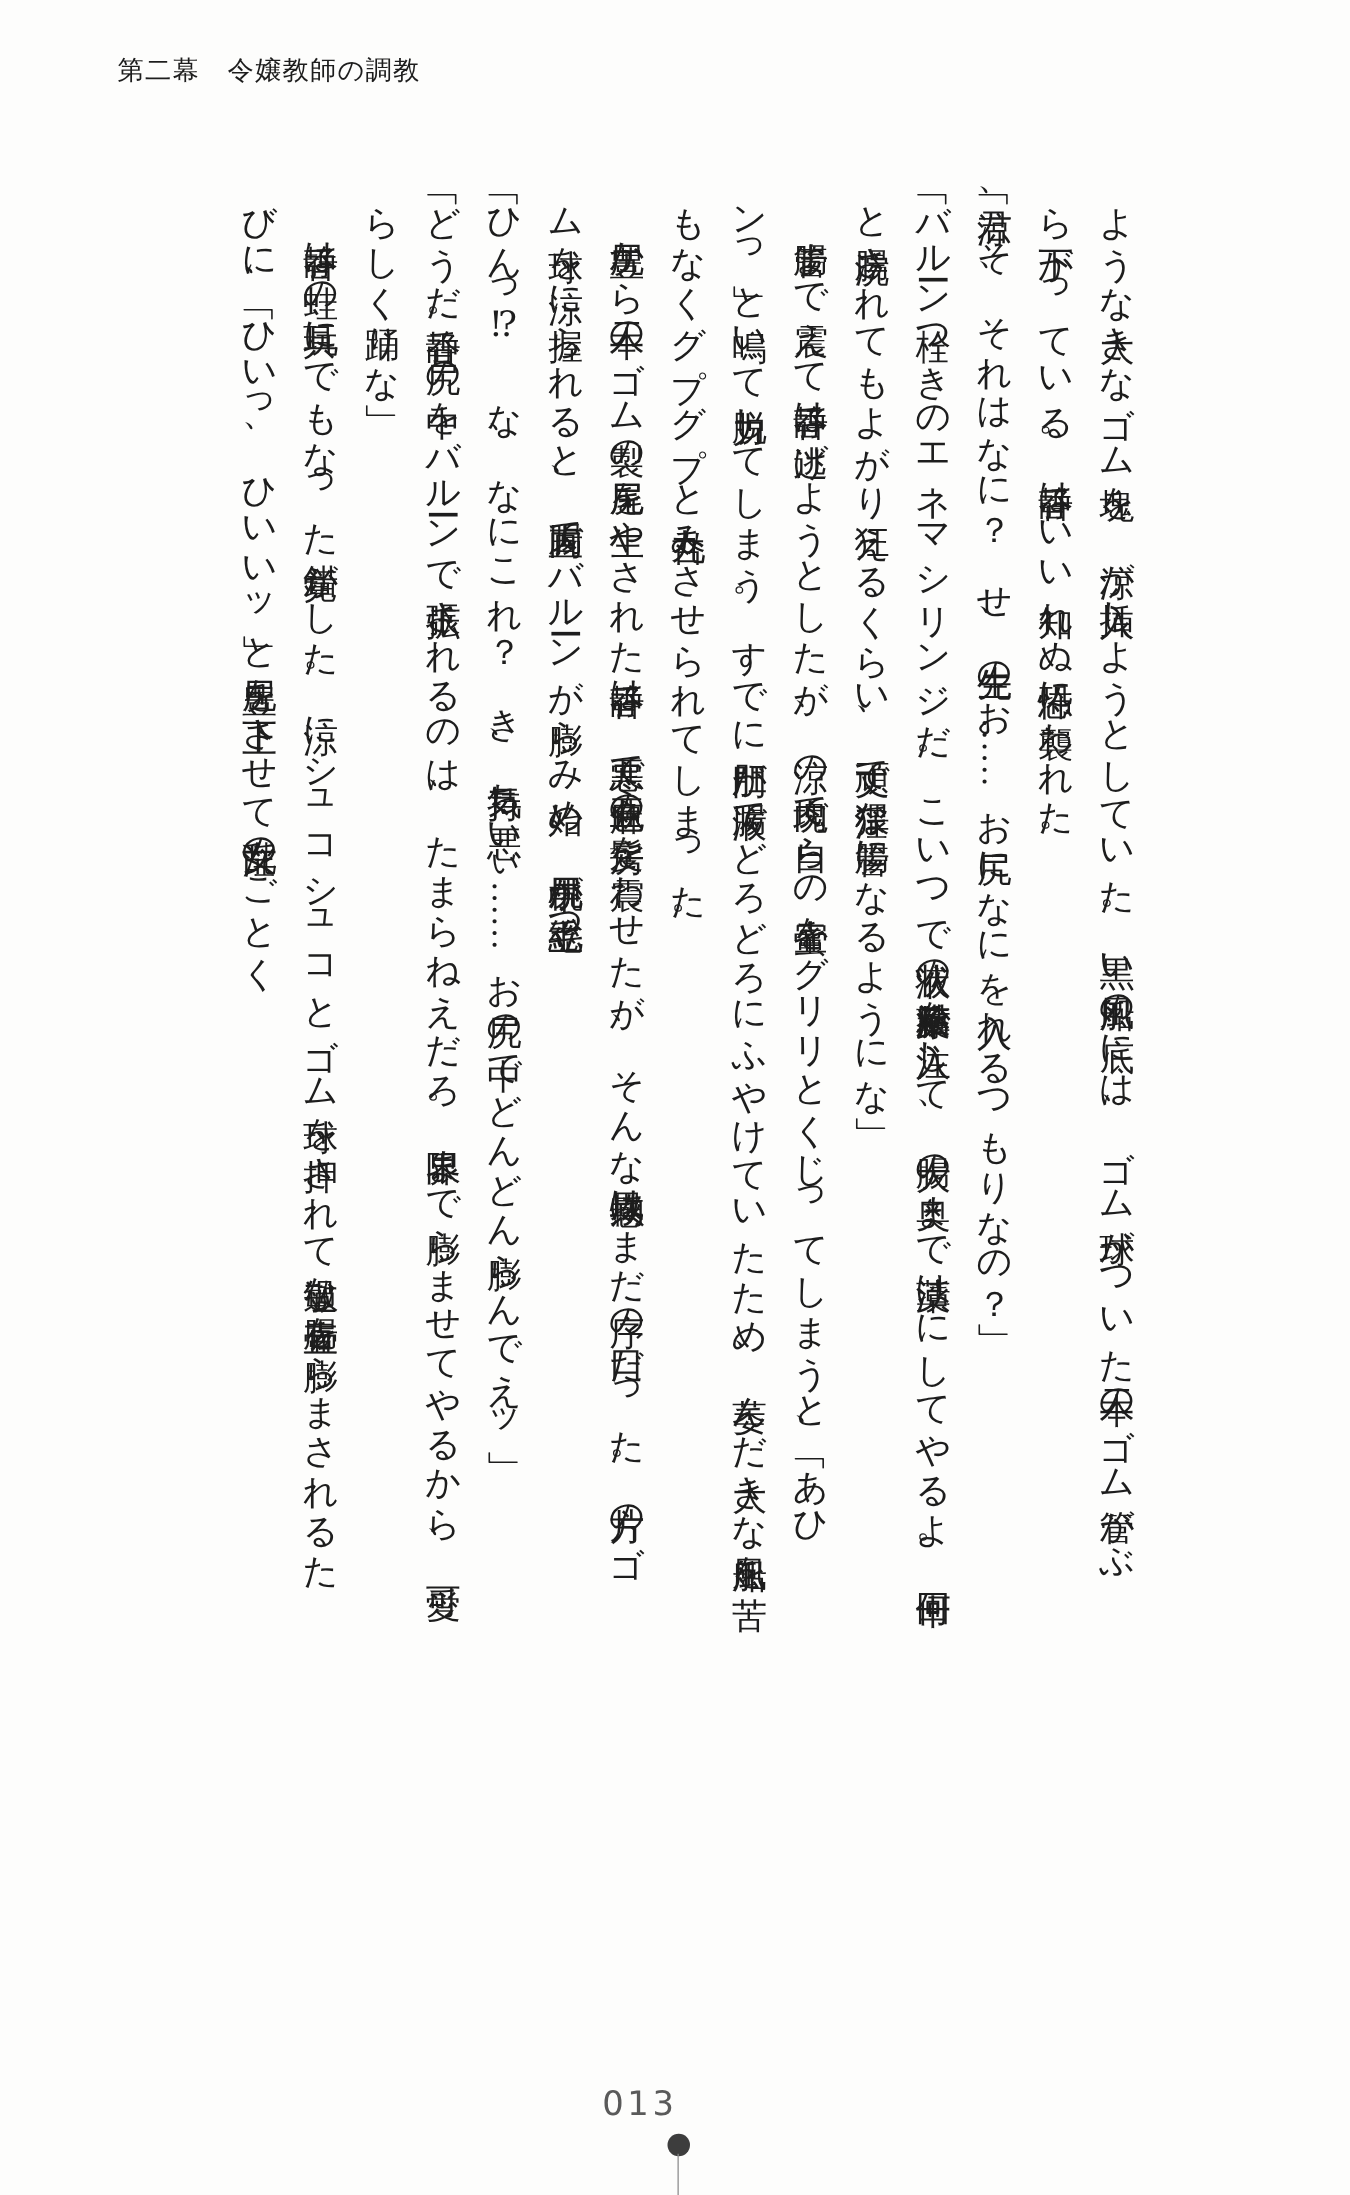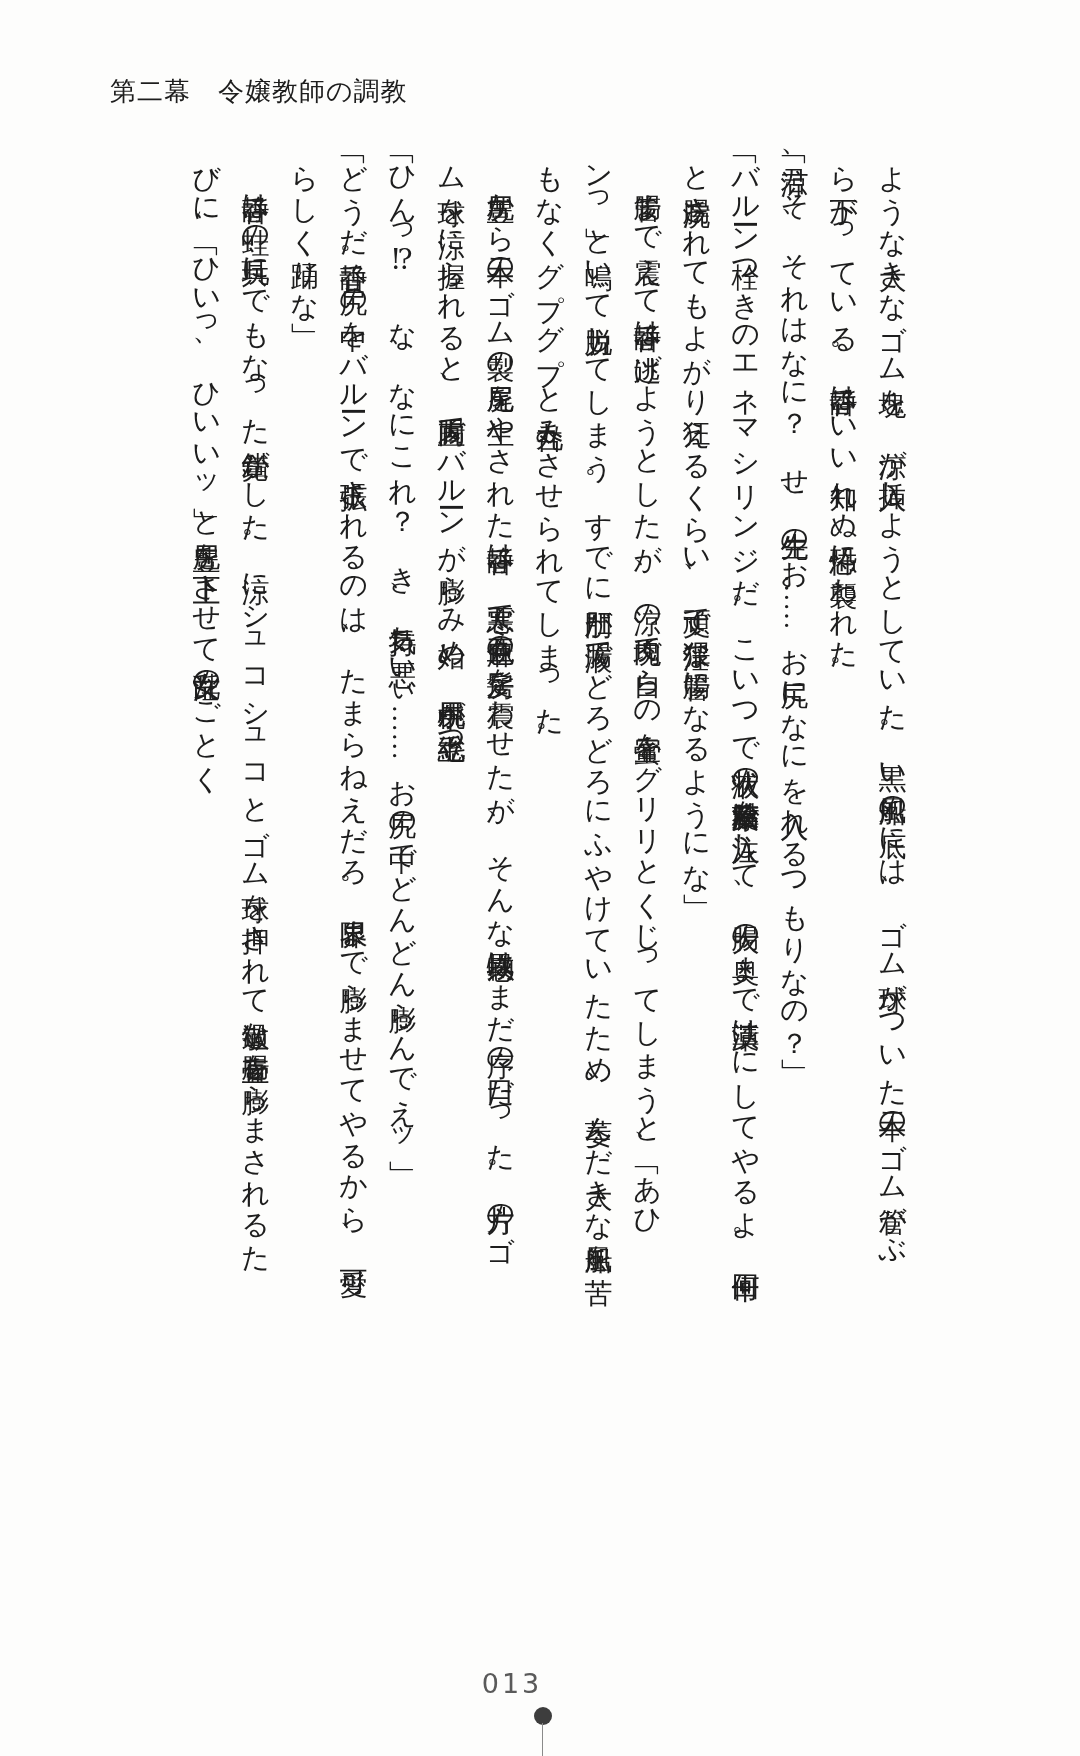--- a/index.html
+++ b/index.html
@@ -7,26 +7,25 @@
     position: relative;
     width: 1080px;
     height: 1756px;
     background: #fdfdfc;
     color: #1d1d1d;
     font-family: "Liberation Serif", "DejaVu Serif", serif;
     overflow: hidden;
   }
   .chapter-header {
     position: absolute;
-    left: 110px;
+    left: 94px;
     top: 42px;
-    font-size: 26px;
+    font-size: 21px;
     letter-spacing: 1px;
     white-space: pre;
-    margin-top: 32px;
   }
   .text-block {
     position: absolute;
     top: 146px;
     right: 163px;
     height: 1124px;
     writing-mode: vertical-rl;
     text-orientation: mixed;
     font-size: 28px;
     line-height: 49px;

